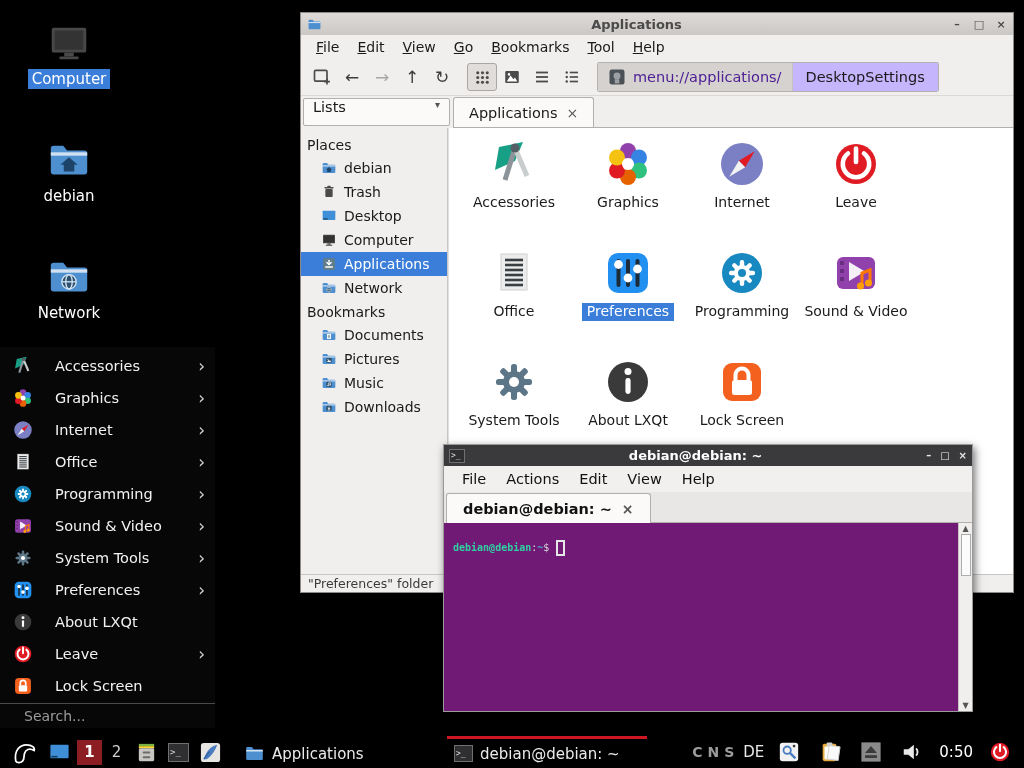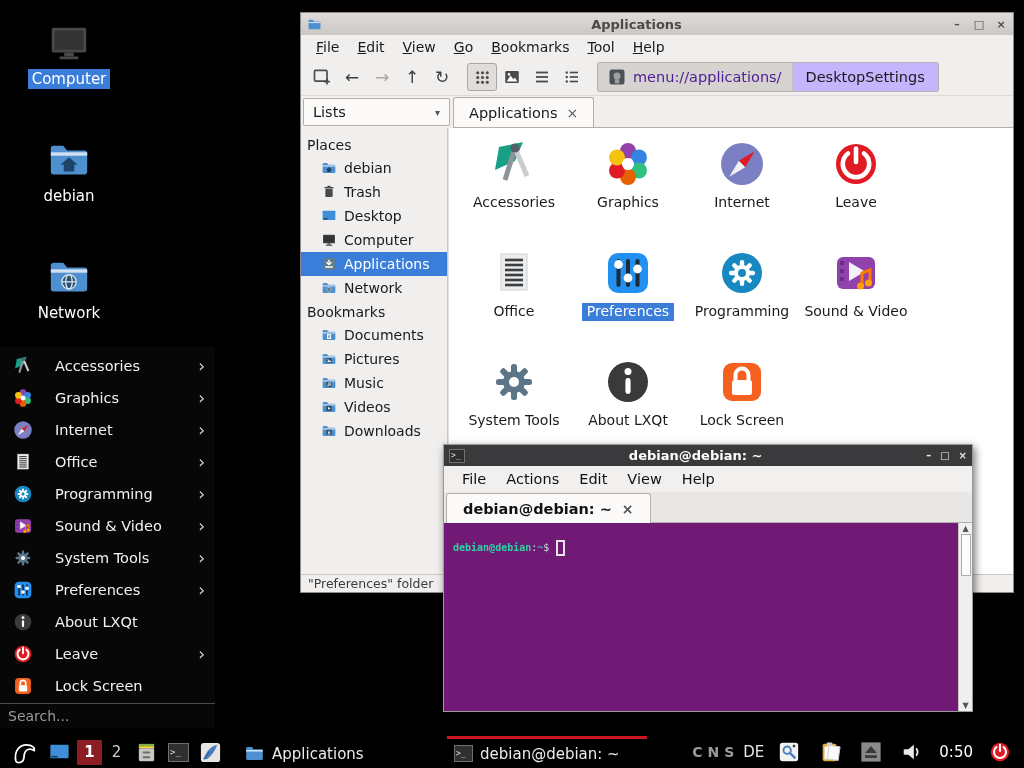--- a/index.html
+++ b/index.html
@@ -13,21 +13,21 @@
   .desk-icon .dlabel.sel { background:#3b7ed9; }
 
   
   #start-menu { left:0; top:347px; width:215px; height:381px; background:#070707; z-index:30;
                 display:flex; flex-direction:column; padding-top:3px; }
   .menu-item { height:32px; display:flex; align-items:center; padding:0 10px 0 13px; color:#f2f2f2; font-size:14.5px; }
   .menu-item svg { flex:0 0 20px; }
   .menu-item .mlabel { margin-left:22px; flex:1; }
   .menu-item .arrow { color:#cfcfcf; font-size:17px; line-height:1; }
   .menu-search { margin-top:auto; border-top:1px solid #4a4a4a; height:25px; display:flex; align-items:center;
-                 padding:0 8px; color:#9a9a9a; font-size:14px; }
+                 padding:0 24px; color:#9a9a9a; font-size:14px; }
 
   
   .win { position:absolute; border:1px solid #8d8a87; box-shadow:2px 3px 8px rgba(0,0,0,.55); }
 
   
   #fm { left:300px; top:12px; width:714px; height:581px; background:#f1efee; z-index:10;
         display:flex; flex-direction:column; }
   .fm-titlebar { height:22px; background:linear-gradient(#dedbd8,#cac7c4); display:flex; align-items:center;
                  padding:0 6px; gap:6px; }
   .fm-title { flex:1; text-align:center; font-weight:bold; font-size:13px; color:#4a4a4a; }
@@ -41,21 +41,21 @@
           font-size:17px; color:#3d3d3d; border:1px solid transparent; border-radius:3px; }
   .tbtn.disabled { color:#aaa8a5; }
   .tbtn.active { border-color:#a9a6a3; background:#e0ddda; }
   .pathbar { display:flex; margin-left:10px; border:1px solid #b5b2af; border-radius:2px; overflow:hidden;
              height:30px; flex:0 0 auto; }
   .pathseg1 { background:#d5d2cf; display:flex; align-items:center; gap:7px; padding:0 10px; font-size:14.5px; color:#4c1d95; }
   .pathseg2 { background:#c4b5fd; display:flex; align-items:center; padding:0 13px; font-size:14.5px;
               border-left:1px solid #c5c2bf; color:#1a1a1a; }
   .fm-row2 { height:32px; display:flex; background:#f1efee; align-items:stretch; }
   .combo { width:147px; margin:2px 3px 2px 2px; border:1px solid #b2afac; border-radius:2px; background:#fbfaf9;
-           display:flex; align-items:center; justify-content:space-between; padding:0 9px; font-size:14.5px; color:#1a1a1a; }
+           display:flex; justify-content:space-between; padding:0 9px; font-size:14.5px; color:#1a1a1a; }
   .combo .caret { font-size:10px; color:#555; }
   .tabstrip { flex:1; display:flex; align-items:flex-end; border-bottom:1px solid #b2afac; }
   .fm-tab { height:30px; background:#fbfaf9; border:1px solid #b2afac; border-bottom:none; border-radius:3px 3px 0 0;
             display:flex; align-items:center; gap:9px; padding:0 15px; font-size:14.5px; color:#1a1a1a; }
   .tabclose { color:#555; font-size:14px; }
   .fm-body { flex:1; display:flex; min-height:0; }
   .fm-sidebar { width:147px; background:#f1efee; border-right:1px solid #c9c6c3; padding-top:5px; font-size:14px;
                 color:#1a1a1a; overflow:hidden; }
   .sb-header { padding:4px 6px 3px 6px; }
   .sb-item { display:flex; align-items:center; gap:7px; padding:4px 2px 4px 20px; }
@@ -607,26 +607,20 @@
         <span>Pictures</span>
       </div>
       <div class="sb-item">
         <svg width="16" height="16">
             <use href="#ic-folder-music"></use>
           </svg>
         <span>Music</span>
       </div>
       <div class="sb-item">
         <svg width="16" height="16">
-            <use href="#ic-folder-videos"></use>
-          </svg>
-        <span>Videos</span>
-      </div>
-      <div class="sb-item">
-        <svg width="16" height="16">
             <use href="#ic-folder-downloads"></use>
           </svg>
         <span>Downloads</span>
       </div>
     </div>
     <div class="fm-view">
       <div class="gi">
         <svg width="48" height="48">
             <use href="#ic-accessories"></use>
           </svg>

